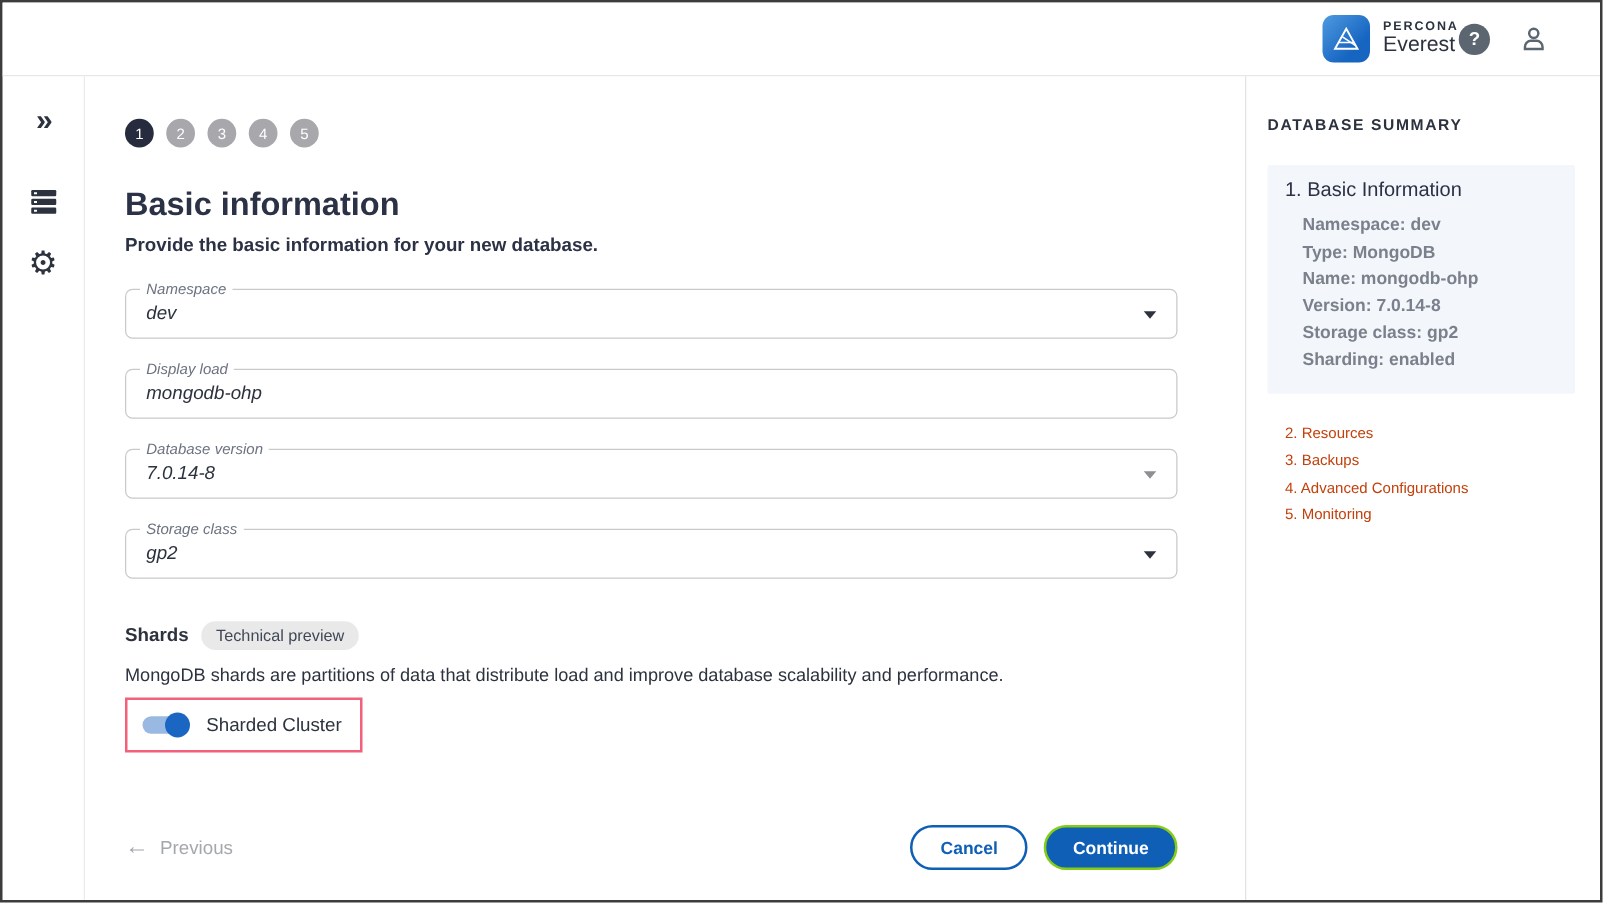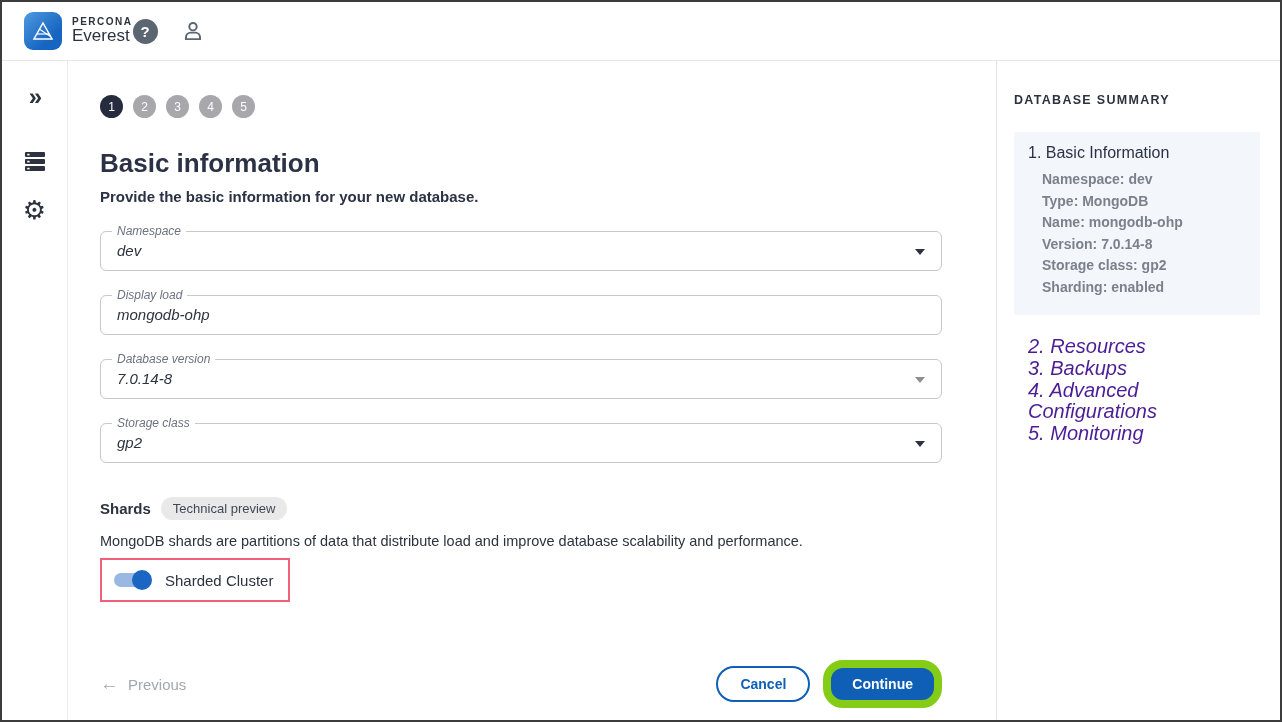--- a/index.html
+++ b/index.html
@@ -11,21 +11,21 @@
     overflow: hidden;
     color: #2c323e;
   }
 
   
   .header {
     height: 59px;
     border-bottom: 1px solid #e7e7e7;
     display: flex;
     align-items: center;
-    justify-content: flex-start;
+    justify-content: flex-end;
     padding: 0 40px 0 22px;
     background: #fff;
   }
   .brand { display: flex; align-items: center; cursor: pointer; }
   .logo-square {
     width: 38px; height: 38px; border-radius: 9px;
     background: linear-gradient(135deg, #4f9ae0 0%, #1665c1 70%);
     display: flex; align-items: center; justify-content: center;
   }
   .brand-text { margin-left: 10px; line-height: 1.1; }
@@ -120,40 +120,40 @@
   .footer { margin-top: 58px; width: 842px; display: flex; align-items: center; }
   .previous { display: flex; align-items: center; color: #a4a7ad; font-size: 15px; cursor: pointer; }
   .previous .arrow { font-size: 19px; margin-right: 9px; }
   .footer-spacer { flex: 1; }
   .btn { border-radius: 20px; font-size: 14px; font-weight: bold; cursor: pointer; font-family: inherit; }
   .btn-cancel {
     background: #fff; color: #0e5fb5; border: 2px solid #0e5fb5;
     padding: 8px 22px; margin-right: 13px;
   }
   .btn-continue {
-    background: #0e5fb5; color: #fff; border: 8px solid #84cc16;
+    background: #0e5fb5; color: #fff; border: 2px solid #84cc16;
     padding: 8px 21px;
   }
 
   
   .summary {
     width: 284px;
     border-left: 1px solid #e3e3e3;
     padding: 32px 20px 0 17px;
   }
   .summary-title { font-size: 12.5px; font-weight: bold; letter-spacing: 1.3px; color: #2c323e; }
   .summary-card {
     margin-top: 25px; background: #f3f6fb; border-radius: 2px;
     padding: 12px 14px 17px 14px;
   }
   .summary-card-title { font-size: 16px; font-weight: normal; color: #2c3245; }
   .summary-rows { margin-top: 7px; padding-left: 14px; }
   .summary-row { font-size: 14px; color: #7b818c; line-height: 21.5px; font-weight: bold; }
   .summary-others { margin-top: 21px; padding-left: 14px; }
-  .summary-other { font-size: 20px; color: #4c1d95; line-height: 21.8px; font-style: italic; }
+  .summary-other { font-size: 12px; color: #c2410c; line-height: 21.8px; }
 </style>
 </head>
 <body>
 
 <div class="header">
   <div class="brand">
     <div class="logo-square">
       <svg width="24" height="24" viewBox="0 0 24 24">
         <path d="M12 4 L21 20 H3 Z" fill="none" stroke="#ffffff" stroke-width="1.5"></path>
         <line x1="6" y1="15" x2="18" y2="15" stroke="#ffffff" stroke-width="1.2"></line>

